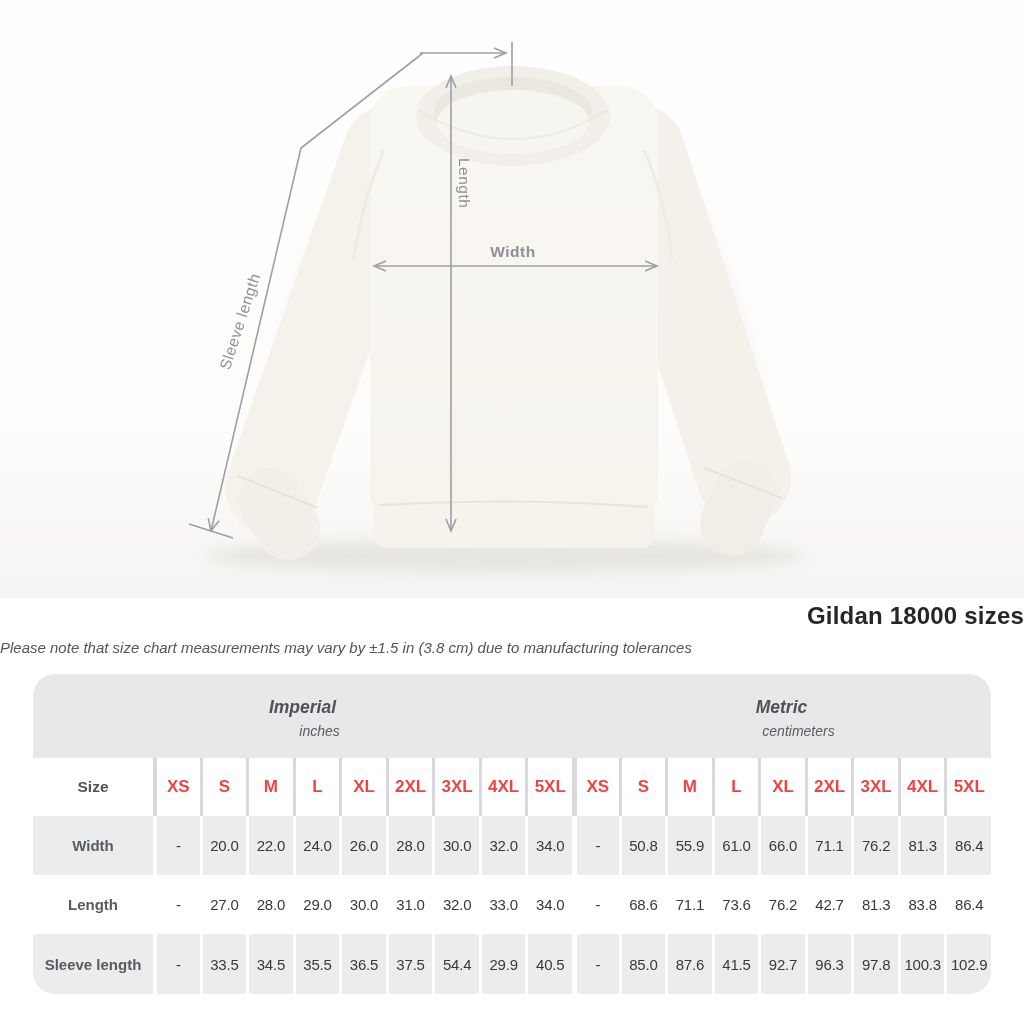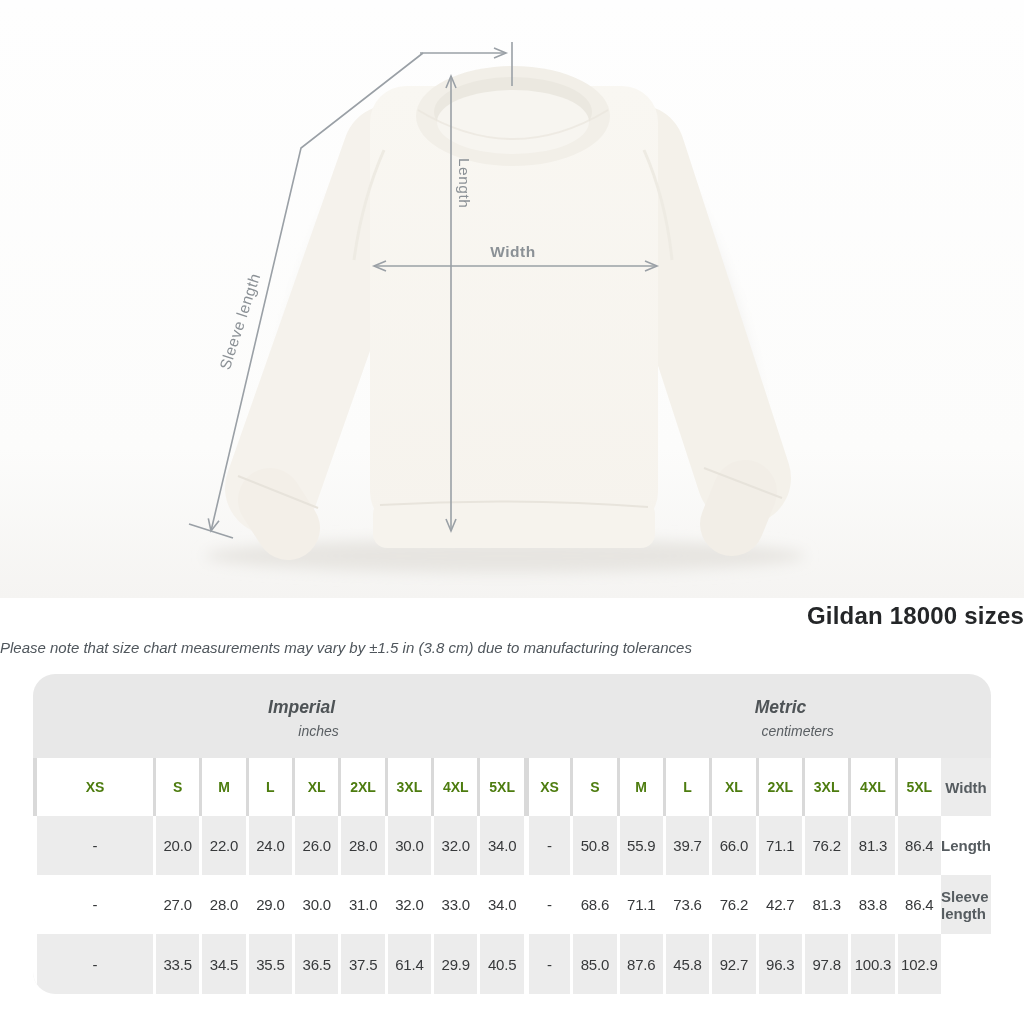--- a/index.html
+++ b/index.html
@@ -39,21 +39,21 @@
     background: #e8e8e8; flex-direction: column; justify-content: center;
     gap: 5px; padding-top: 4px;
   }
   .span10 { grid-column: span 10; }
   .span9  { grid-column: span 9; }
   .group-title { font-size: 17.5px; font-weight: bold; font-style: italic; color: #4e5356; }
   .group-unit  { font-size: 14px; font-style: italic; color: #595e62; margin-left: 34px; }
 
   .corner-cell { background: #ffffff; font-weight: bold; font-size: 15.5px; color: #4e5357; }
   .hdr {
-    background: #ffffff; font-weight: bold; font-size: 14px; color: #4d7c0f;
+    background: #ffffff; font-weight: bold; font-size: 17px; color: #ef4444;
     border-left: 3px solid #d9d9d9;
   }
   .hdr.lab-div { border-left-width: 4px; }
   .hdr.sec-div { border-left-width: 5px; }
 
   .row-label { font-weight: bold; font-size: 15px; color: #565c60; }
   .val { font-size: 15px; color: #37393b; border-left: 3px solid #ffffff; letter-spacing: -.2px; }
   .val.lab-div { border-left-width: 4px; }
   .val.sec-div { border-left-width: 5px; }
   .bg-gray  { background: #ececec; }
@@ -154,20 +154,21 @@
 
 <div id="size-table">
     <div class="group-cell span10">
       <div class="group-title">Imperial</div>
       <div class="group-unit">inches</div>
     </div>
     <div class="group-cell span9">
       <div class="group-title">Metric</div>
       <div class="group-unit">centimeters</div>
     </div>
+    <div class="corner-cell">Size</div>
     <div class="hdr lab-div">XS</div>
     <div class="hdr">S</div>
     <div class="hdr">M</div>
     <div class="hdr">L</div>
     <div class="hdr">XL</div>
     <div class="hdr">2XL</div>
     <div class="hdr">3XL</div>
     <div class="hdr">4XL</div>
     <div class="hdr">5XL</div>
     <div class="hdr sec-div">XS</div>
@@ -185,21 +186,21 @@
     <div class="val bg-gray">22.0</div>
     <div class="val bg-gray">24.0</div>
     <div class="val bg-gray">26.0</div>
     <div class="val bg-gray">28.0</div>
     <div class="val bg-gray">30.0</div>
     <div class="val bg-gray">32.0</div>
     <div class="val bg-gray">34.0</div>
     <div class="val bg-gray sec-div">-</div>
     <div class="val bg-gray">50.8</div>
     <div class="val bg-gray">55.9</div>
-    <div class="val bg-gray">39.7</div>
+    <div class="val bg-gray">61.0</div>
     <div class="val bg-gray">66.0</div>
     <div class="val bg-gray">71.1</div>
     <div class="val bg-gray">76.2</div>
     <div class="val bg-gray">81.3</div>
     <div class="val bg-gray">86.4</div>
     <div class="row-label bg-white">Length</div>
     <div class="val bg-white lab-div">-</div>
     <div class="val bg-white">27.0</div>
     <div class="val bg-white">28.0</div>
     <div class="val bg-white">29.0</div>
@@ -217,25 +218,25 @@
     <div class="val bg-white">81.3</div>
     <div class="val bg-white">83.8</div>
     <div class="val bg-white">86.4</div>
     <div class="row-label bg-gray">Sleeve length</div>
     <div class="val bg-gray lab-div">-</div>
     <div class="val bg-gray">33.5</div>
     <div class="val bg-gray">34.5</div>
     <div class="val bg-gray">35.5</div>
     <div class="val bg-gray">36.5</div>
     <div class="val bg-gray">37.5</div>
-    <div class="val bg-gray">61.4</div>
+    <div class="val bg-gray">54.4</div>
     <div class="val bg-gray">29.9</div>
     <div class="val bg-gray">40.5</div>
     <div class="val bg-gray sec-div">-</div>
     <div class="val bg-gray">85.0</div>
     <div class="val bg-gray">87.6</div>
-    <div class="val bg-gray">45.8</div>
+    <div class="val bg-gray">41.5</div>
     <div class="val bg-gray">92.7</div>
     <div class="val bg-gray">96.3</div>
     <div class="val bg-gray">97.8</div>
     <div class="val bg-gray">100.3</div>
     <div class="val bg-gray">102.9</div>
   </div>
 
 </body></html>

